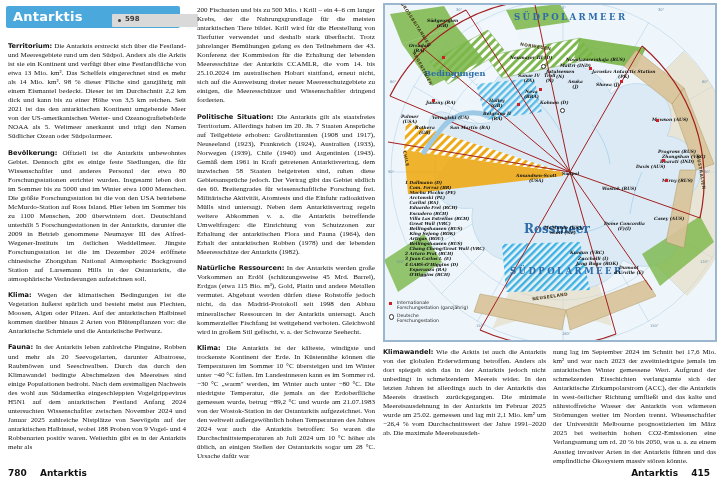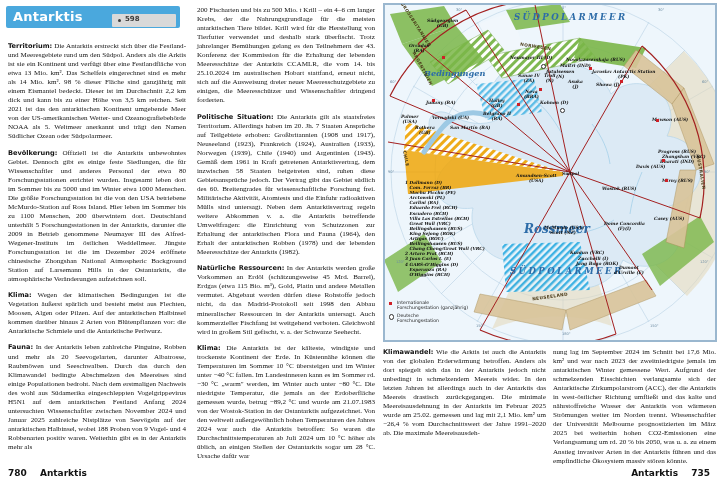--- a/index.html
+++ b/index.html
@@ -23,21 +23,21 @@
     background:#4aa8dd;
     border-radius:2px;
   }
   .title-bar .t{
     position:absolute;left:7px;top:3px;
     font-family:"DejaVu Sans", sans-serif;
     font-weight:bold;font-size:13px;color:#ffffff;
     letter-spacing:.2px;
   }
   .title-chip{
-    position:absolute;left:112px;top:14px;width:64px;height:13px;
+    position:absolute;left:112px;top:14px;width:86px;height:13px;
     background:#d9d9d9;border-radius:1px;
   }
   .title-chip .dot{
     position:absolute;left:6px;top:5px;width:3px;height:3px;border-radius:50%;
     background:#3c3c3c;
   }
   .title-chip .num{
     position:absolute;left:13px;top:1px;
     font-family:"DejaVu Sans", sans-serif;font-size:7px;font-weight:bold;color:#3c3c3c;
   }
@@ -93,21 +93,21 @@
     white-space:pre;
   }
 
   
   .ml{position:absolute;white-space:nowrap;}
   .station{
     font-family:"DejaVu Serif", serif;font-style:italic;font-weight:bold;
     font-size:4.4px;line-height:4.9px;color:#141414;text-align:center;
   }
   .sea{
-    font-family:"DejaVu Serif", serif;font-style:italic;
+    font-family:"DejaVu Serif", serif;
     color:#2d6ca8;font-weight:bold;
   }
   .sector{
     font-family:"DejaVu Sans", sans-serif;font-weight:bold;font-size:4.3px;
     color:#4a3a18;letter-spacing:.4px;
   }
   .dotmark{position:absolute;width:3.4px;height:3.4px;background:#cf2027;}
   .dotmark.de{background:#fff;border:0.7px solid #333;border-radius:50%;width:2.8px;height:2.8px;}
   .grid-lab{
     position:absolute;font-family:"DejaVu Sans", sans-serif;font-size:3.6px;color:#6d8ca3;
@@ -409,16 +409,16 @@
         <p class="body">nung lag im September 2024 im Schnitt bei 17,6 Mio. km² und war nach 2023 der zweitniedrigste jemals im antarktischen Winter gemessene Wert. Aufgrund der schmelzenden Eisschichten verlangsamte sich der Antarktische Zirkumpolarstrom (ACC), der die Antarktis in west-östlicher Richtung umfließt und das kalte und nährstoffreiche Wasser der Antarktis von wärmeren Strömungen weiter im Norden trennt. Wissenschaftler der Universität Melbourne prognostizierten im März 2025 bei weiterhin hohen CO2-Emissionen eine Verlangsamung um rd. 20 % bis 2050, was u. a. zu einem Anstieg invasiver Arten in der Antarktis führen und das empfindliche Ökosystem massiv stören könnte.</p>
       </div>
     </div>
 
   <div class="folio-left">
     <span class="pg">780</span>
     <span>Antarktis</span>
   </div>
   <div class="folio-right">
     <span>Antarktis</span>
-    <span class="pg">735</span>
+    <span class="pg">415</span>
   </div>
 
 </div>
 
 </body></html>

